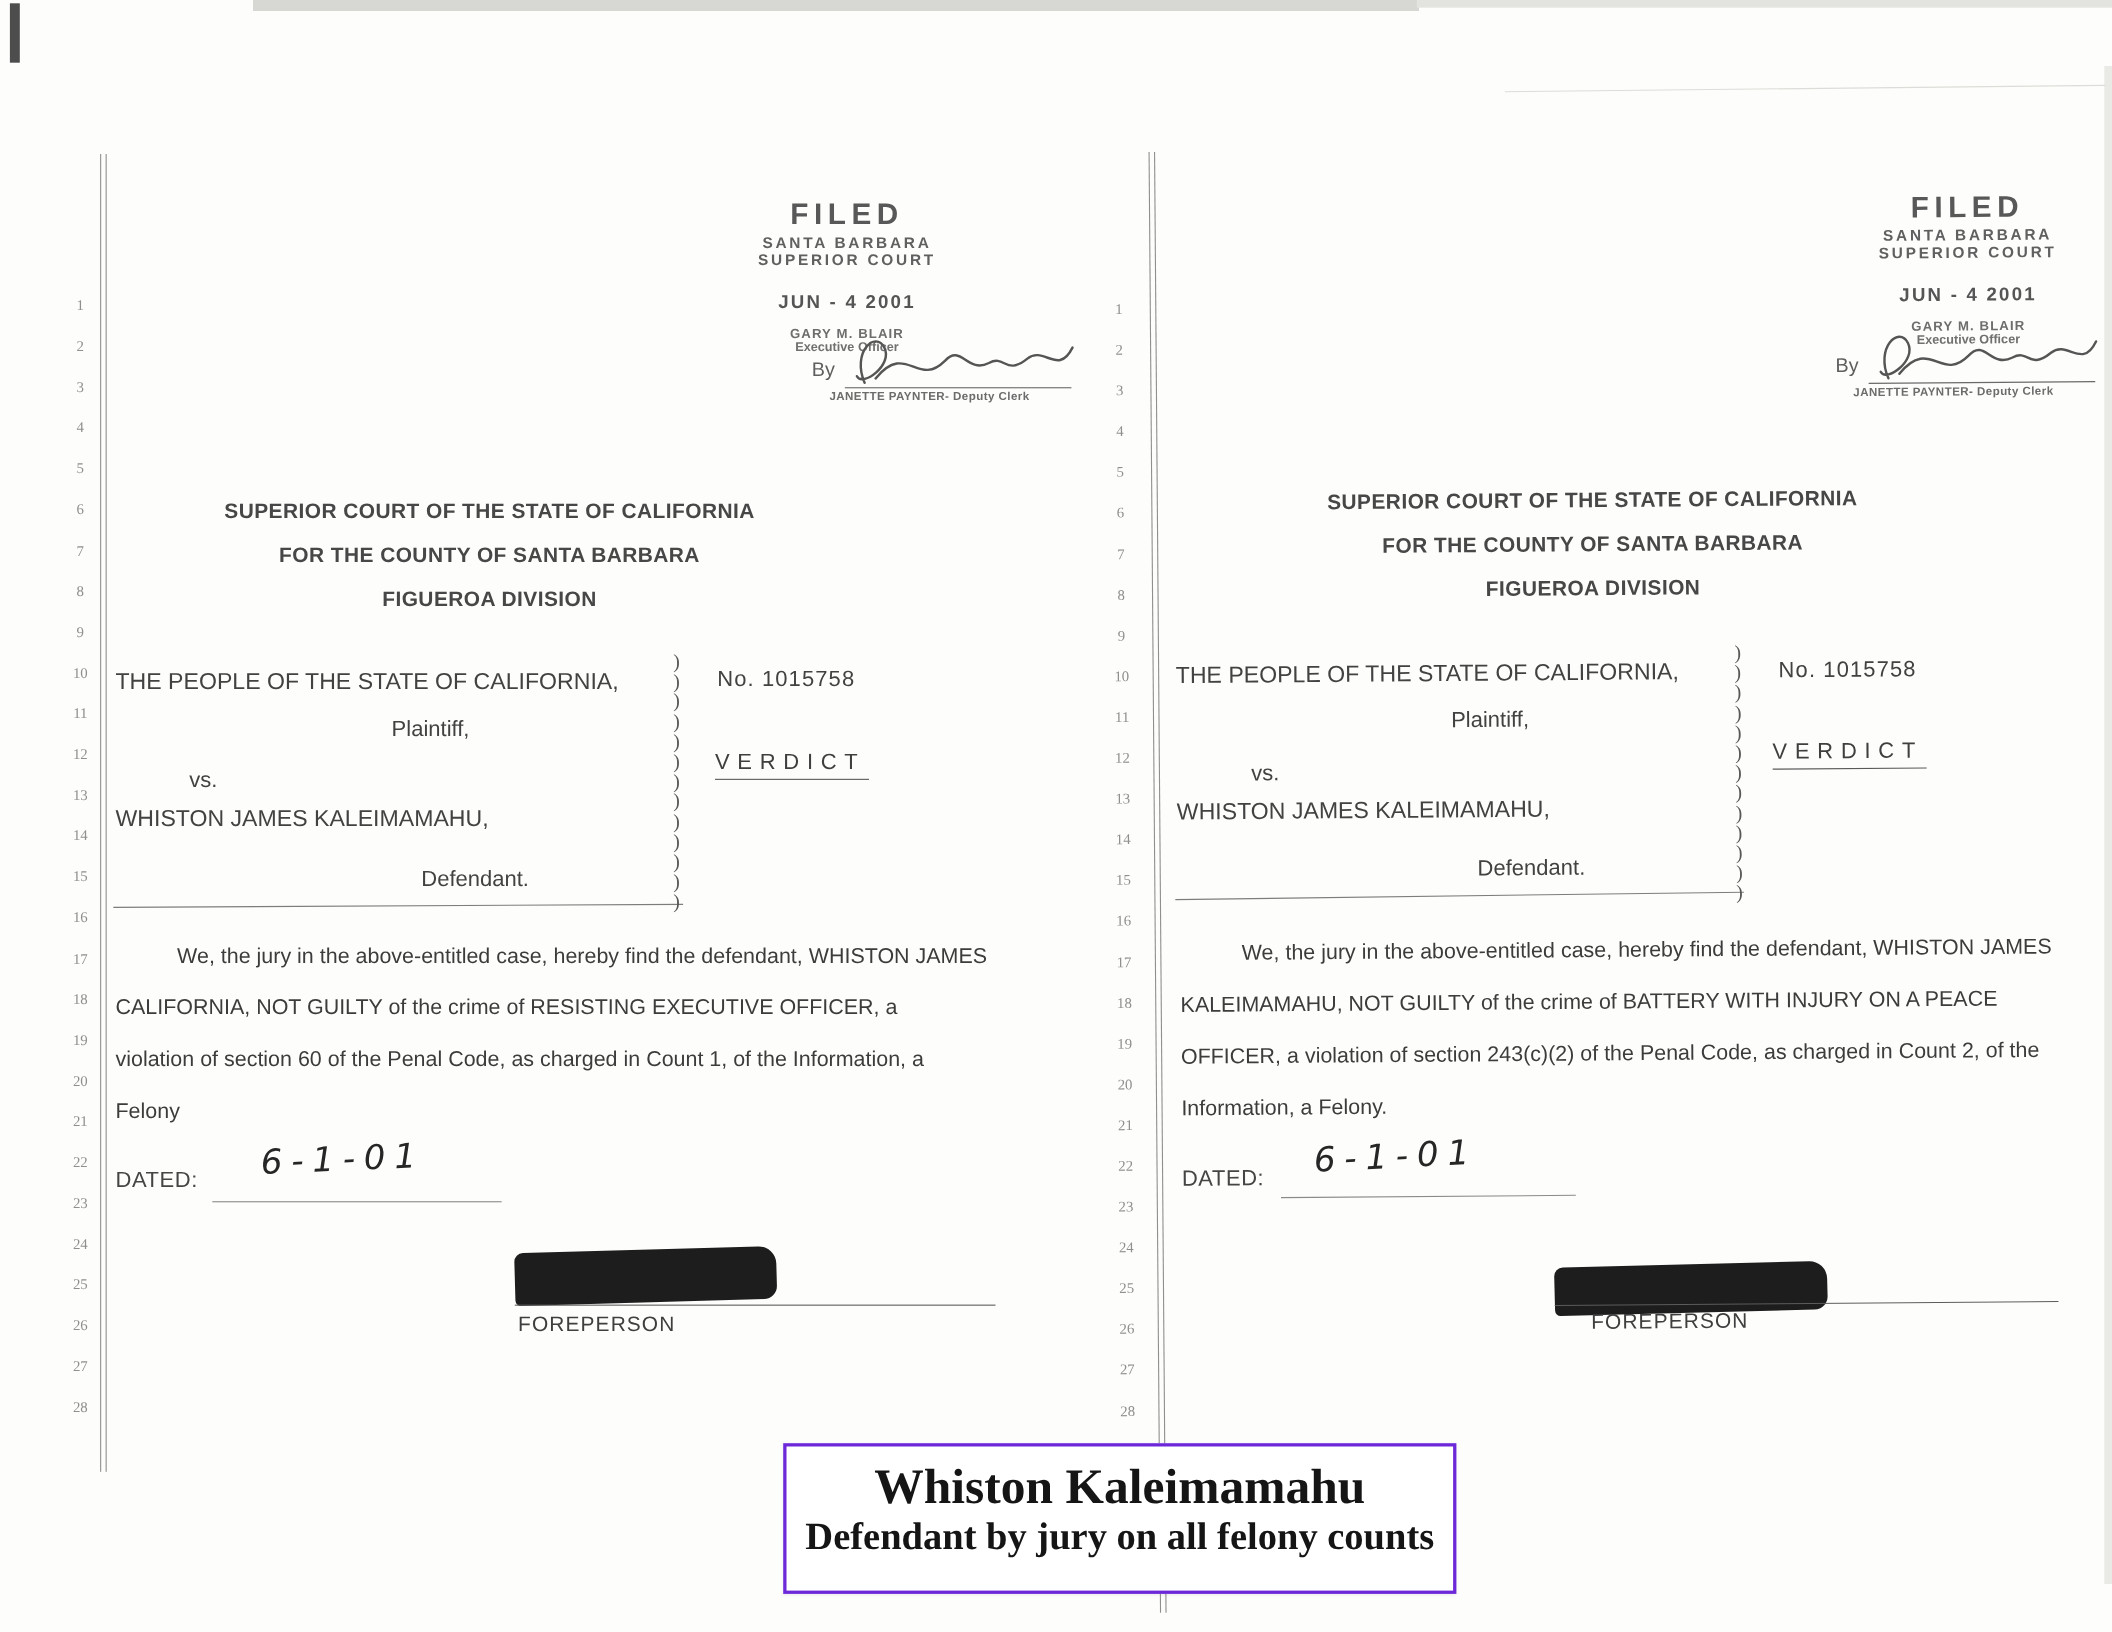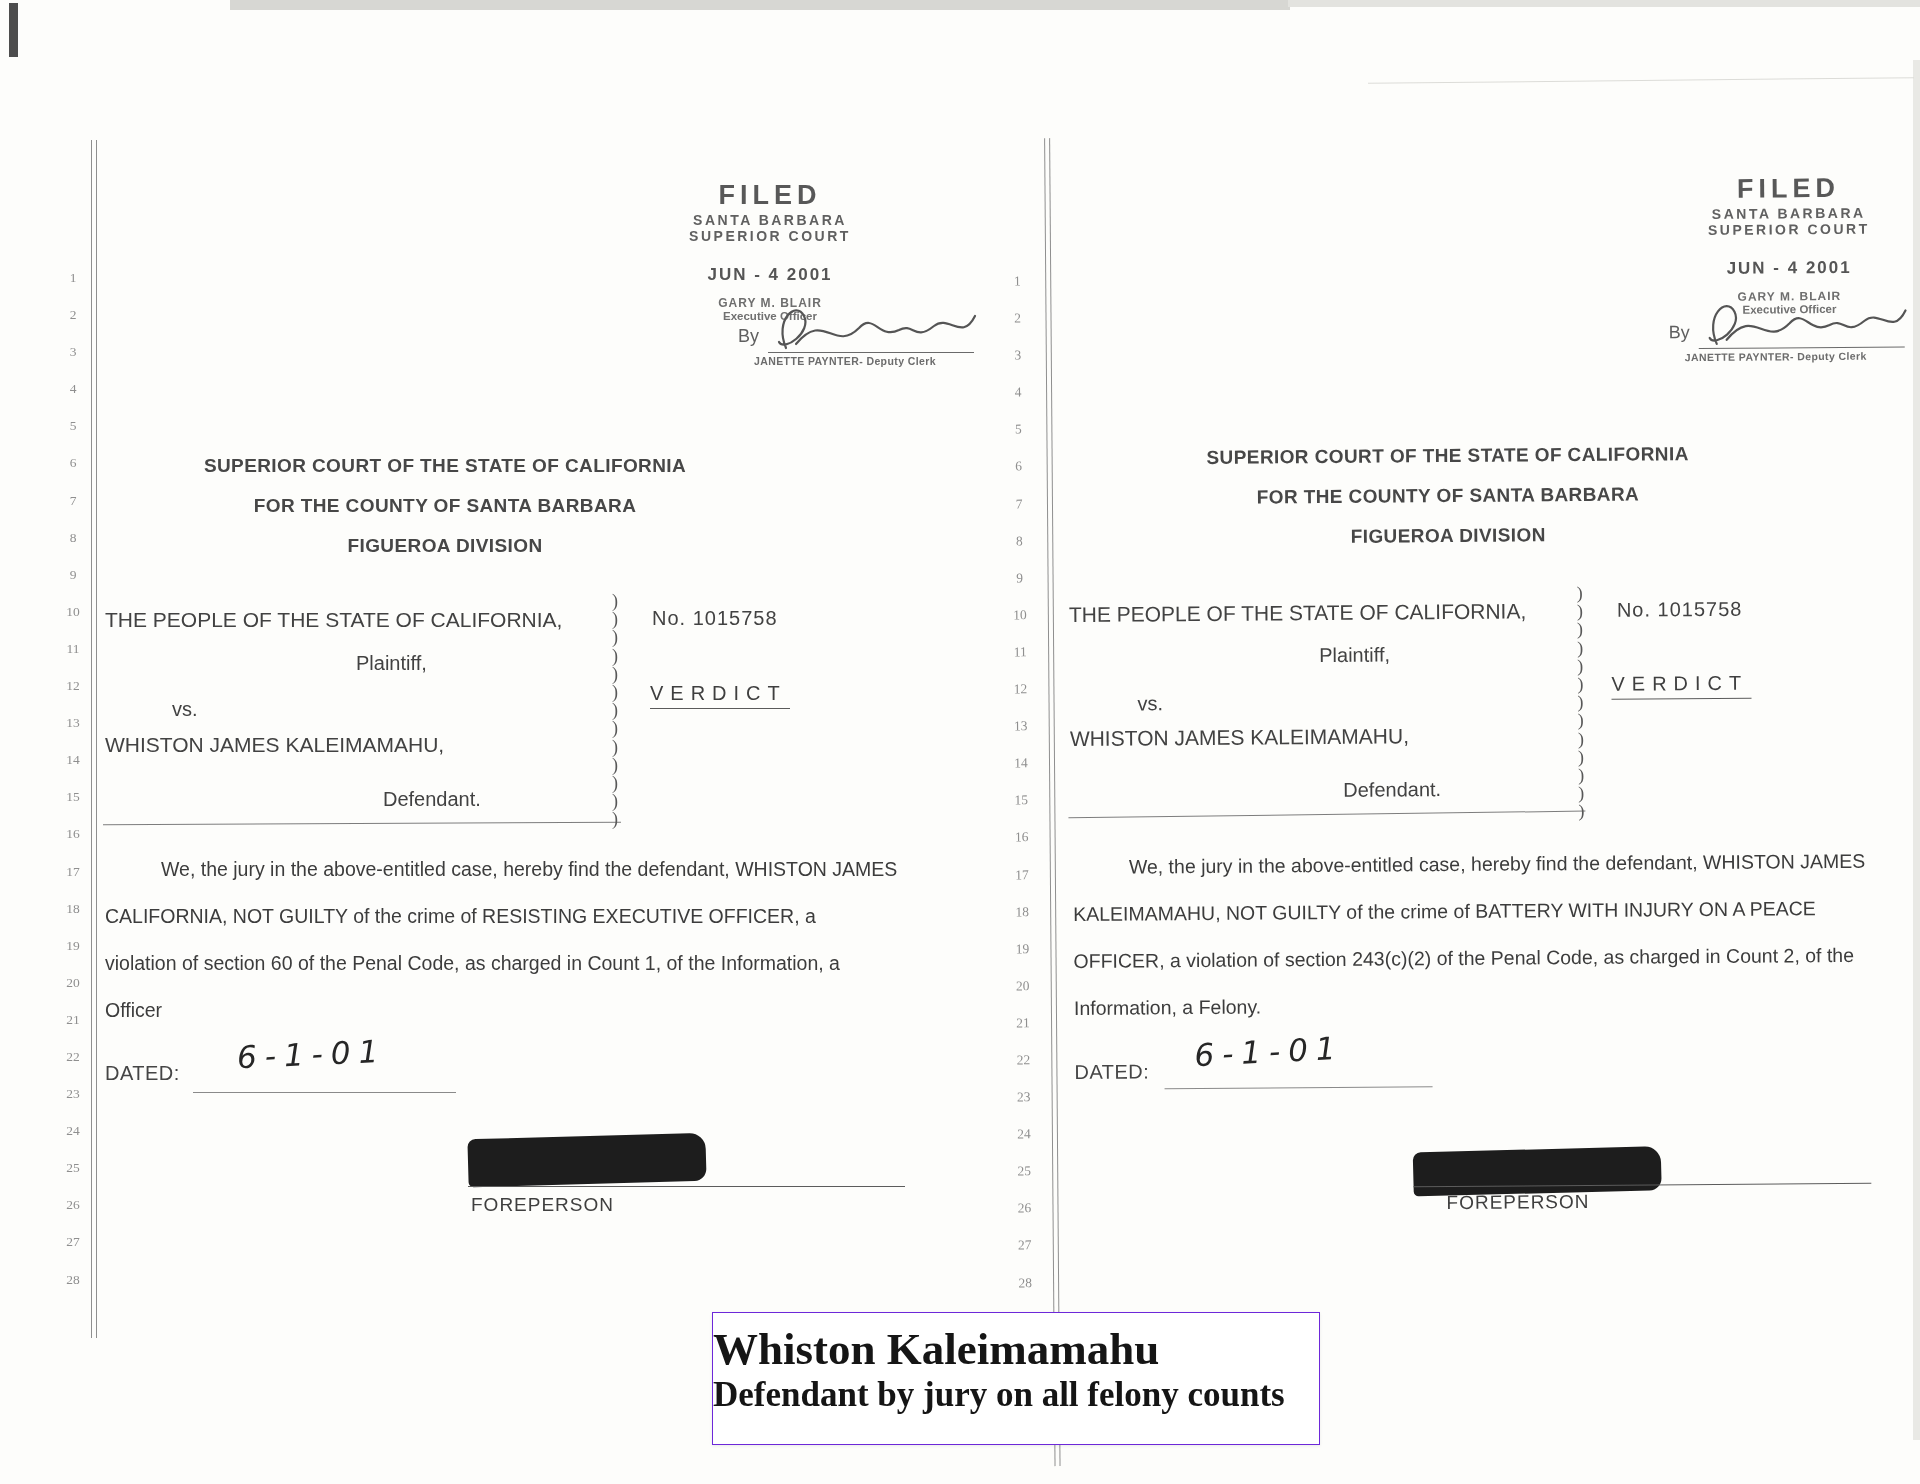--- a/index.html
+++ b/index.html
@@ -52,22 +52,22 @@
   
   .dated-label{font-size:20px;color:#454545;letter-spacing:0.5px;}
   .hand-date{font-family:"DejaVu Sans",sans-serif;font-style:italic;font-size:31px;letter-spacing:8px;
              color:#262626;transform:rotate(-2.5deg);white-space:nowrap;}
   .sig-line{height:1.3px;background:#8a8a8a;}
   .thin-line{height:1px;background:#5c5c5c;}
   .redaction{background:#1d1d1d;border-radius:8px 16px 12px 5px;}
   .foreperson{font-size:19px;letter-spacing:1px;color:#3f3f3f;}
 
   
-  .name-label{background:#ffffff;border:1px solid #6d28d9;box-shadow:0 1px 3px rgba(0,0,0,0.08);
-              text-align:left;font-family:"Liberation Serif",serif;color:#151515;}
+  .name-label{background:#ffffff;border:3px solid #6d28d9;box-shadow:0 1px 3px rgba(0,0,0,0.08);
+              text-align:center;font-family:"Liberation Serif",serif;color:#151515;}
   .name-label .nl-title{margin-top:12px;font-size:45px;font-weight:700;line-height:1.1;}
   .name-label .nl-sub{font-size:35px;font-weight:700;line-height:1.15;}
 </style>
 </head>
 <body>
 
 <div id="canvas">
 
   <div class="abs top-strip-1"></div>
   <div class="abs top-strip-2"></div>
@@ -157,21 +157,21 @@
         <div>)</div>
       </div>
     <div class="abs case-no" style="left:652px;top:607px;">No. 1015758</div>
     <div class="abs verdict" style="left:650px;top:682px;">VERDICT</div>
 
     <div class="abs body-block" style="left:105px;top:858px;width:810px;">
 
     <div class="body-line">We, the jury in the above-entitled case, hereby find the defendant, WHISTON JAMES</div>
         <div class="body-line">CALIFORNIA, NOT GUILTY of the crime of RESISTING EXECUTIVE OFFICER, a</div>
         <div class="body-line">violation of section 60 of the Penal Code, as charged in Count 1, of the Information, a</div>
-        <div class="body-line">Officer</div>
+        <div class="body-line">Felony</div>
       </div>
 
     <div class="abs dated-label" style="left:105px;top:1062px;">DATED:</div>
     <div class="abs hand-date" style="left:237px;top:1036px;">6-1-01</div>
     <div class="abs sig-line" style="left:193px;top:1092px;width:263px;"></div>
 
     <div class="abs redaction" style="left:468px;top:1136px;width:238px;height:48px;transform:rotate(-1.6deg);"></div>
     <div class="abs thin-line" style="left:468px;top:1186px;width:437px;"></div>
     <div class="abs foreperson" style="left:471px;top:1194px;">FOREPERSON</div>
   </div>

